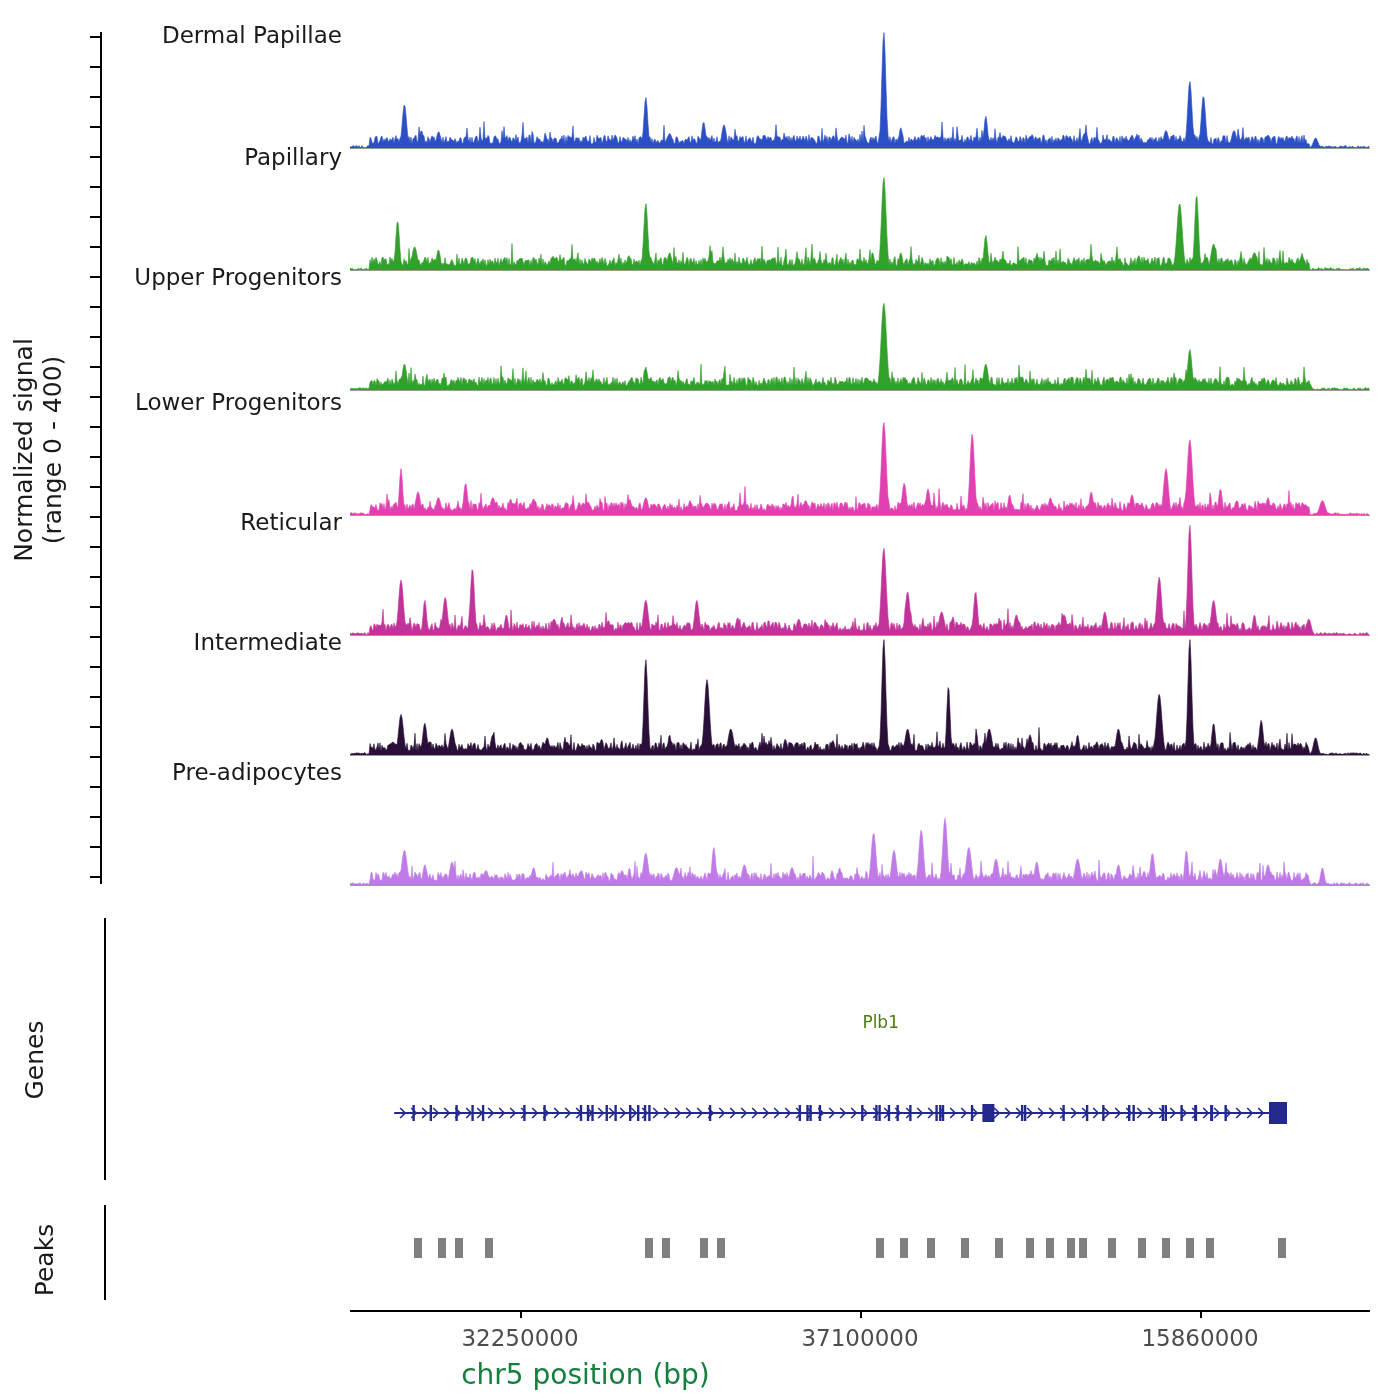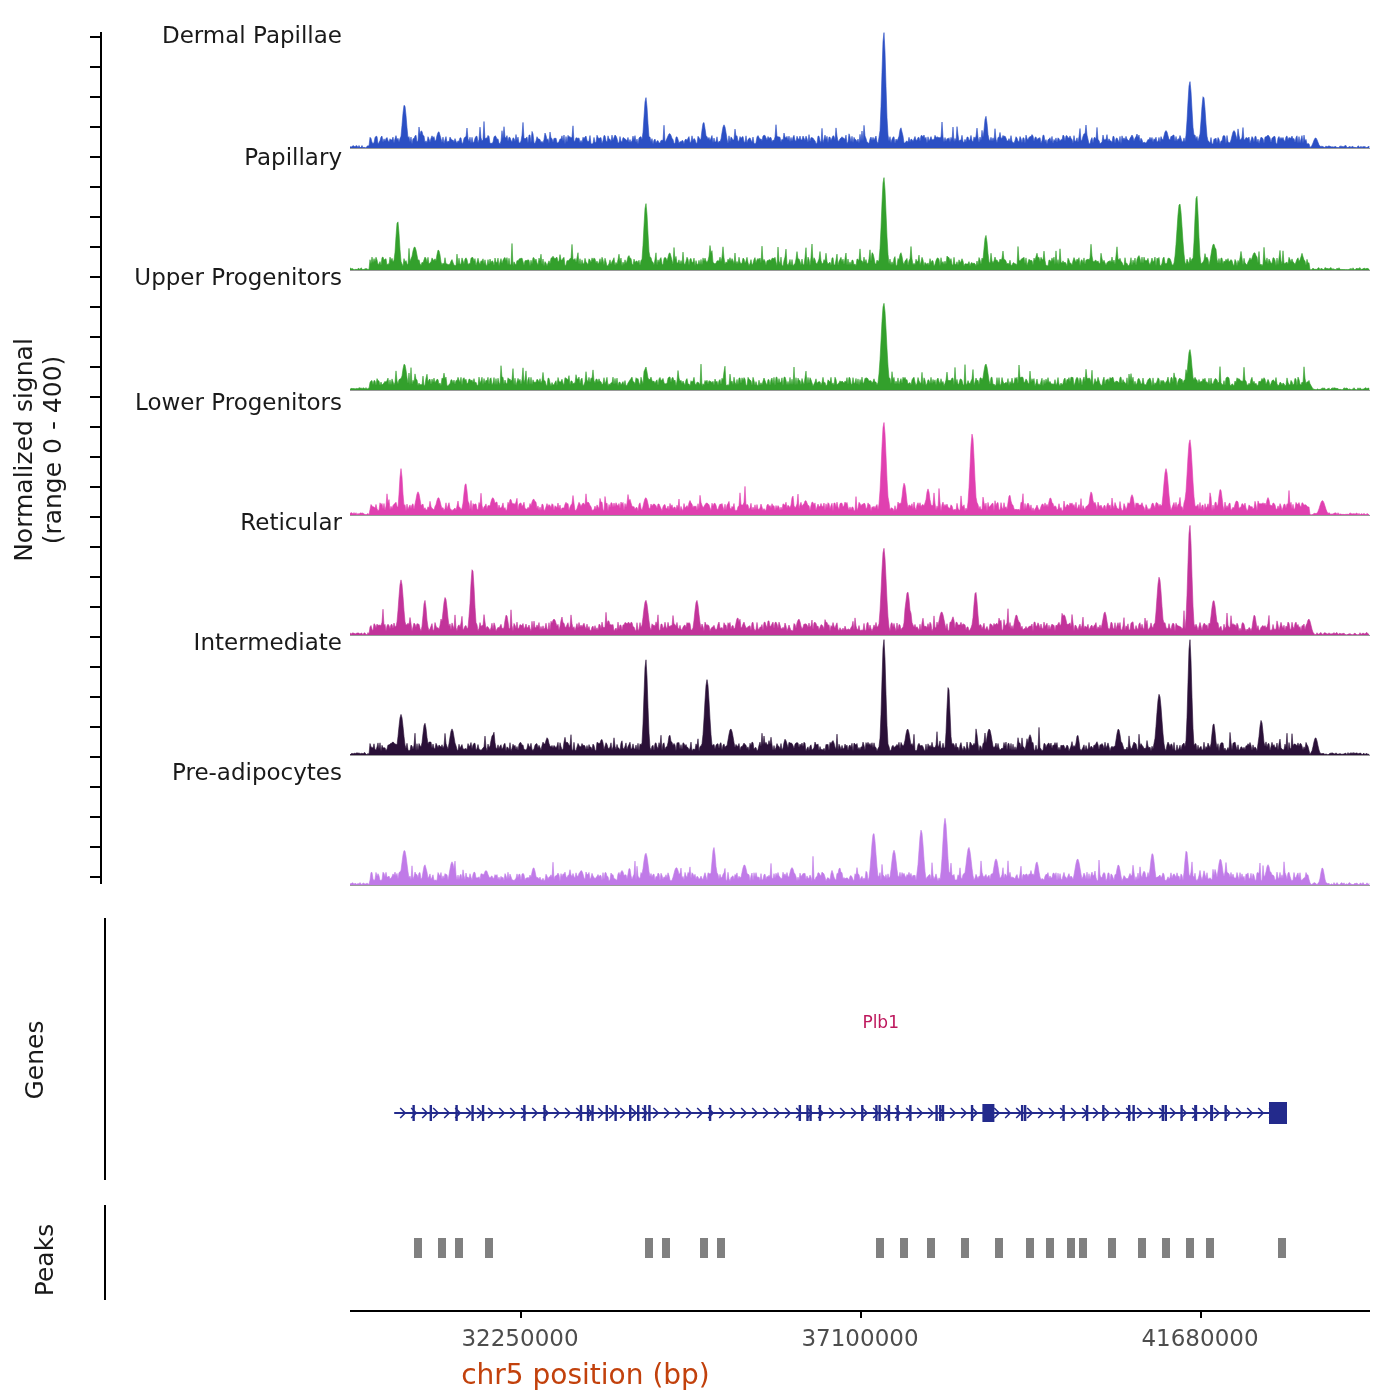--- a/index.html
+++ b/index.html
@@ -88,21 +88,21 @@
     left: 0;
     width: 1020px;
     height: 1px;
     background: #9a9a9a;
   }
 
   
   .gene-name {
     position: absolute;
     font-size: 17px;
-    color: #be185d;
+    color: #4d7c0f;
     white-space: nowrap;
   }
 
   
   .xaxis-line {
     position: absolute;
     left: 350px;
     top: 1310px;
     width: 1020px;
     height: 2px;
@@ -123,21 +123,21 @@
     transform: translateX(-50%);
     white-space: nowrap;
   }
   .xaxis-title {
     position: absolute;
     top: 1358px;
     left: 0;
     width: 1171px;
     text-align: center;
     font-size: 28px;
-    color: #c2410c;
+    color: #15803d;
   }
 </style>
 </head>
 <body>
 
 <div id="root">
 
   <div class="ylabel">Normalized signal
 (range 0 - 400)</div>
 
@@ -370,21 +370,21 @@
       <div style="position: absolute; left: 1277.6px; top: 1238px; width: 8px; height: 20px; background: rgb(128, 128, 128);"></div>
     </div>
 
   <div class="xaxis-line"></div>
   <div id="xticks">
       <div class="xtick" style="left: 520px;"></div>
       <div class="xticklabel" style="left: 520px;">32250000</div>
       <div class="xtick" style="left: 860px;"></div>
       <div class="xticklabel" style="left: 860px;">37100000</div>
       <div class="xtick" style="left: 1200px;"></div>
-      <div class="xticklabel" style="left: 1200px;">41680000</div>
+      <div class="xticklabel" style="left: 1200px;">15860000</div>
     </div>
   <div class="xaxis-title">chr5 position (bp)</div>
 
 <div class="baseline" style="left: 350px; top: 148px;"></div>
     <div class="baseline" style="left: 350px; top: 270px;"></div>
     <div class="baseline" style="left: 350px; top: 390px;"></div>
     <div class="baseline" style="left: 350px; top: 515px;"></div>
     <div class="baseline" style="left: 350px; top: 635px;"></div>
     <div class="baseline" style="left: 350px; top: 755px;"></div>
     <div class="baseline" style="left: 350px; top: 885px;"></div>

